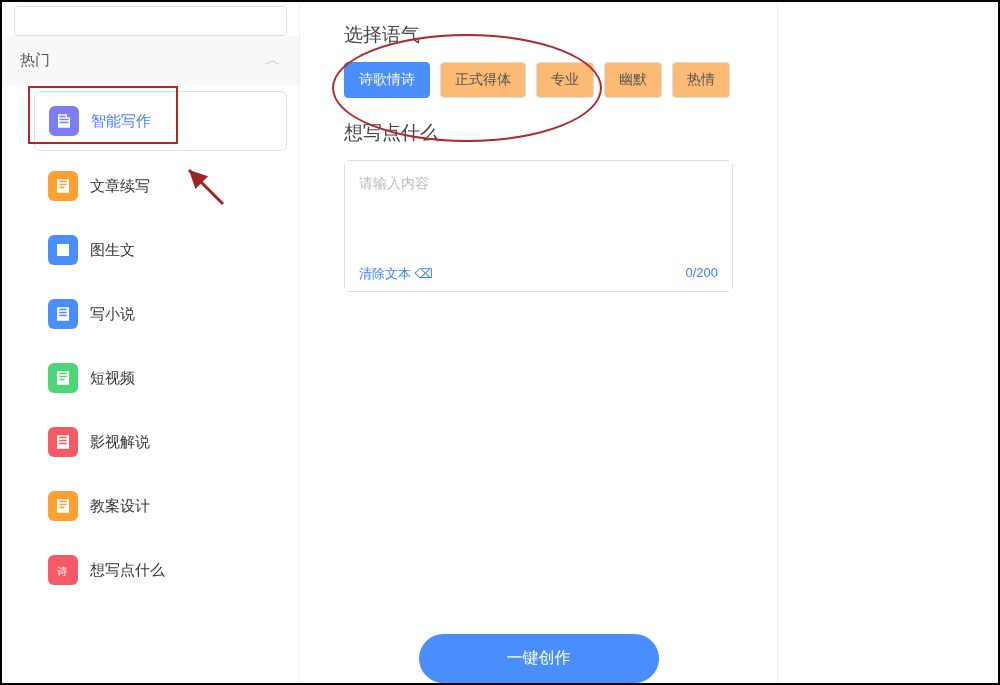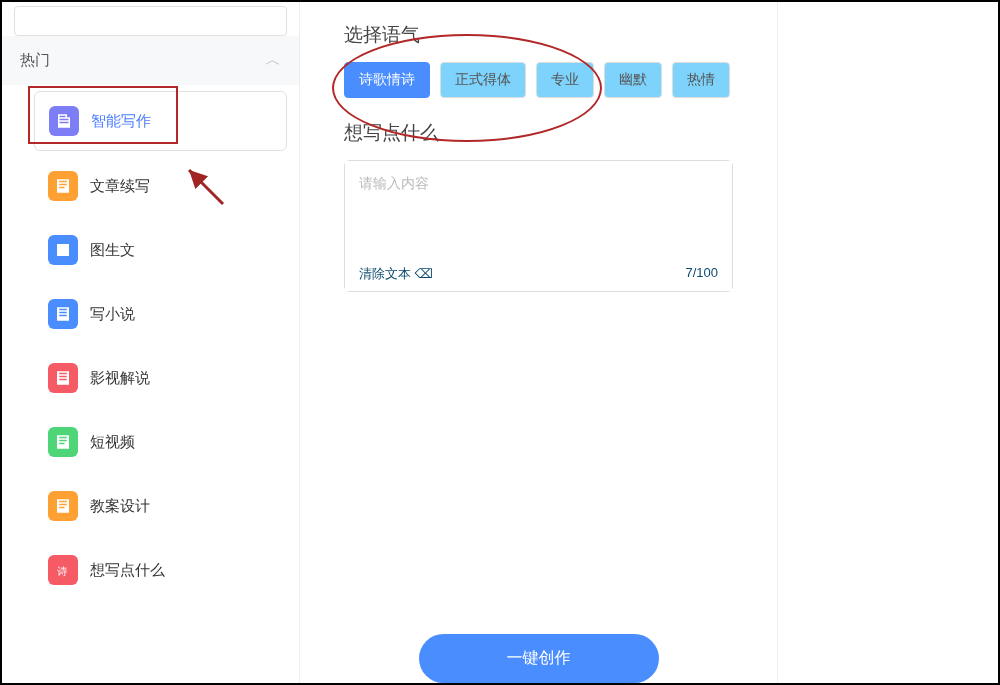--- a/index.html
+++ b/index.html
@@ -23,27 +23,27 @@
     .ic-blue { background: #4a8dff; }
     .ic-green { background: #4ed578; }
     .ic-red { background: #f55a65; }
     .ic-poem { background: #f55a65; }
     
     .main { flex: 1; padding: 20px 44px 0 44px; border-right: 1px solid #eee; display: flex; flex-direction: column; position: relative; }
     
     .section-label { font-size: 19px; color: #444; margin-bottom: 14px; }
     
     .tone-row { display: flex; flex-wrap: wrap; gap: 10px; margin-bottom: 22px; }
-    .tone-btn { padding: 8px 14px; border: 1px solid #ddd; border-radius: 4px; background: #7dd3fc; font-size: 14px; color: #555; cursor: pointer; }
+    .tone-btn { padding: 8px 14px; border: 1px solid #ddd; border-radius: 4px; background: #fdba74; font-size: 14px; color: #555; cursor: pointer; }
     .tone-btn.selected { background: #4a8dff; color: #fff; border-color: #4a8dff; }
     
     .textarea-wrap { position: relative; border: 1px solid #ddd; border-radius: 6px; height: 132px; }
     .textarea { width: 100%; height: 130px; border: none; padding: 14px; font-size: 14px; resize: none; outline: none; color: #333; }
     .textarea::placeholder { color: #bbb; }
-    .textarea-footer { position: absolute; bottom: 8px; left: 14px; right: 14px; display: flex; justify-content: space-between; font-size: 13px; color: #0c4a6e; }
+    .textarea-footer { position: absolute; bottom: 8px; left: 14px; right: 14px; display: flex; justify-content: space-between; font-size: 13px; color: #3b82f6; }
     .clear-link { cursor: pointer; }
     
     .submit-area { margin-top: auto; display: flex; justify-content: center; }
     .submit-btn { width: 240px; padding: 14px 0; background: #4a8dff; color: #fff; border: none; border-radius: 26px; font-size: 16px; cursor: pointer; }
     
     .right-panel { width: 220px; }
     
     .anno-box { position: absolute; border: 2px solid #b22828; pointer-events: none; }
     .anno-ellipse { position: absolute; border: 2px solid #b22828; border-radius: 50%; pointer-events: none; }
     .anno-arrow { position: absolute; pointer-events: none; }
@@ -90,35 +90,35 @@
     <div class="menu-item">
       <span class="icon-box ic-blue">
         <svg viewBox="0 0 24 24">
             <path d="M4 3h16v18H4V3zm3 4h10V5H7v2zm0 4h10V9H7v2zm0 4h10v-2H7v2z"></path>
           </svg>
       </span>
       <span>写小说</span>
     </div>
 
     <div class="menu-item">
+      <span class="icon-box ic-green">
+        <svg viewBox="0 0 24 24">
+            <path d="M4 3h16v18H4V3zm3 4h10V5H7v2zm0 4h10V9H7v2zm0 4h7v-2H7v2z"></path>
+          </svg>
+      </span>
+      <span>短视频</span>
+    </div>
+
+    <div class="menu-item">
       <span class="icon-box ic-red">
         <svg viewBox="0 0 24 24">
             <path d="M4 3h16v18H4V3zm3 4h10V5H7v2zm0 4h10V9H7v2zm0 4h10v-2H7v2z"></path>
           </svg>
       </span>
       <span>影视解说</span>
-    </div>
-
-    <div class="menu-item">
-      <span class="icon-box ic-green">
-        <svg viewBox="0 0 24 24">
-            <path d="M4 3h16v18H4V3zm3 4h10V5H7v2zm0 4h10V9H7v2zm0 4h7v-2H7v2z"></path>
-          </svg>
-      </span>
-      <span>短视频</span>
     </div>
 
     <div class="menu-item">
       <span class="icon-box ic-orange">
         <svg viewBox="0 0 24 24">
             <path d="M4 3h16v18H4V3zm3 4h10V5H7v2zm0 4h10V9H7v2zm0 4h7v-2H7v2z"></path>
           </svg>
       </span>
       <span>教案设计</span>
     </div>
@@ -143,21 +143,21 @@
     <button class="tone-btn">专业</button>
     <button class="tone-btn">幽默</button>
     <button class="tone-btn">热情</button>
   </div>
 
   <div class="section-label">想写点什么</div>
   <div class="textarea-wrap">
     <textarea class="textarea" placeholder="请输入内容" style=""></textarea>
     <div class="textarea-footer">
       <span class="clear-link">清除文本 ⌫</span>
-      <span>7/100</span>
+      <span>0/200</span>
     </div>
   </div>
 
   <div class="submit-area">
     <button class="submit-btn">一键创作</button>
   </div>
 </div>
 
 <div class="right-panel"></div>
 

